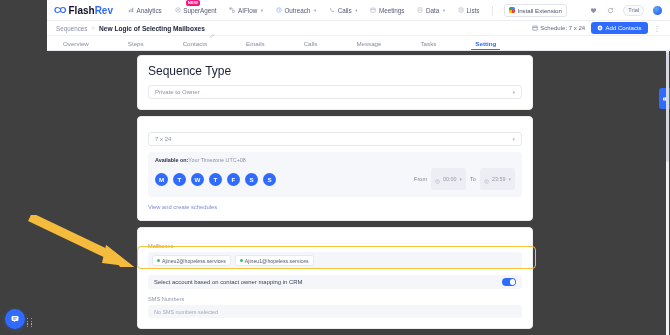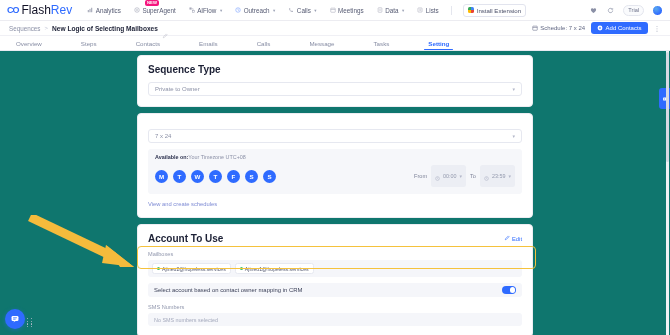--- a/index.html
+++ b/index.html
@@ -2,30 +2,30 @@
 <html><head>
 <meta charset="utf-8">
 <style>
   * { box-sizing: border-box; margin: 0; padding: 0; }
   html, body {
     width: 670px; height: 335px;
     font-family: "Liberation Sans", sans-serif;
     background: #f3f4f7;
     overflow: hidden;
   }
-  .app { position: relative; width: 670px; height: 335px; background: #0f766e; }
+  .app { position: relative; width: 670px; height: 335px; background: #404040; padding-left: 47px; }
 
   
   .topnav {
     height: 21px; background: #ffffff; display: flex; align-items: center;
     padding: 0 7px; border-bottom: 1px solid #ececf1; position: relative;
   }
   .logo { display: flex; align-items: center; gap: 3px; margin-right: 14px; }
   .logo-mark { font-size: 9px; color: #2f6bff; letter-spacing: -1px; font-weight: 700; }
-  .logo-text { font-size: 12px; font-weight: 400; color: #111126; }
+  .logo-text { font-size: 10px; font-weight: 700; color: #111126; }
   .logo-text .accent { color: #2f6bff; }
   .nav-items { display: flex; align-items: center; gap: 11px; }
   .nav-item {
     display: flex; align-items: center; gap: 2.5px;
     font-size: 6.3px; color: #555a72; white-space: nowrap; position: relative;
     cursor: pointer; padding: 2px 1px;
   }
   .nav-ico { width: 6px; height: 6px; display: inline-block; opacity: .62; }
   .nav-ico svg { width: 6px; height: 6px; display: block; }
   .caret { font-size: 4.5px; color: #9aa0b4; margin-left: 1px; }
@@ -92,21 +92,21 @@
   
   .content {
     position: absolute; top: 51px; left: 0; right: 0; bottom: 0;
     overflow: hidden; padding: 4px 0 0 0;
   }
   .card {
     width: 396px; margin: 0 auto 6px auto; background: #fff;
     border: 1px solid #ededf2; border-radius: 4px; padding: 8px 10px 10px 10px;
   }
   .card-head { display: flex; align-items: center; }
-  .card-title { font-size: 10px; font-weight: 700; color: #1c2035; }
+  .card-title { font-size: 12px; font-weight: 400; color: #1c2035; }
   .edit-link {
     margin-left: auto; display: flex; align-items: center; gap: 2px;
     font-size: 5.8px; color: #2f6bff; cursor: pointer;
   }
   .select-box {
     margin-top: 7px; height: 14px; border: 1px solid #e6e8f0; border-radius: 3px;
     display: flex; align-items: center; padding: 0 6px; cursor: pointer; background:#fff;
   }
   .select-val { font-size: 6px; color: #8b90a6; }
   .select-caret { margin-left: auto; font-size: 5px; color: #b2b7c8; }
@@ -447,31 +447,20 @@
               <span class="select-caret">▾</span>
             </div>
           </div>
         </div>
       </div>
 
       <div class="view-link">View and create schedules</div>
     </div>
 
     <div class="card">
-      <div class="card-head">
-        <span class="card-title">Account To Use</span>
-        <span class="edit-link">
-          <span>
-            <svg width="6" height="6" viewBox="0 0 16 16">
-                <path d="M11.5 2.5l2 2L6 12l-2.6.6L4 10z" fill="none" stroke="#2f6bff" stroke-width="1.5"></path>
-              </svg>
-          </span>
-          <span>Edit</span>
-        </span>
-      </div>
 
       <div class="field-label">Mailboxes</div>
       <div class="tags-box">
         <span class="tag">
           <span class="tag-dot"></span>
           <span>Ajineu2@hopeless.services</span>
         </span>
         <span class="tag">
           <span class="tag-dot"></span>
           <span>Ajineu1@hopeless.services</span>

